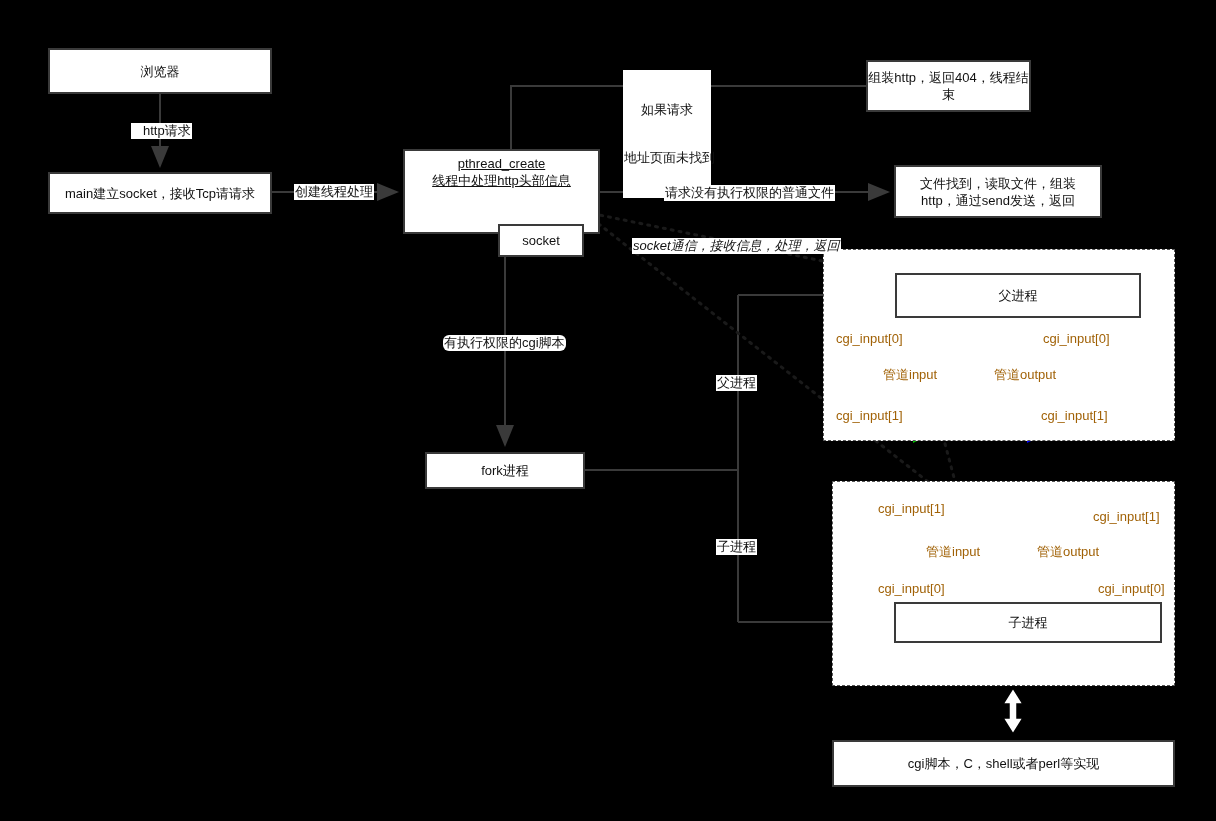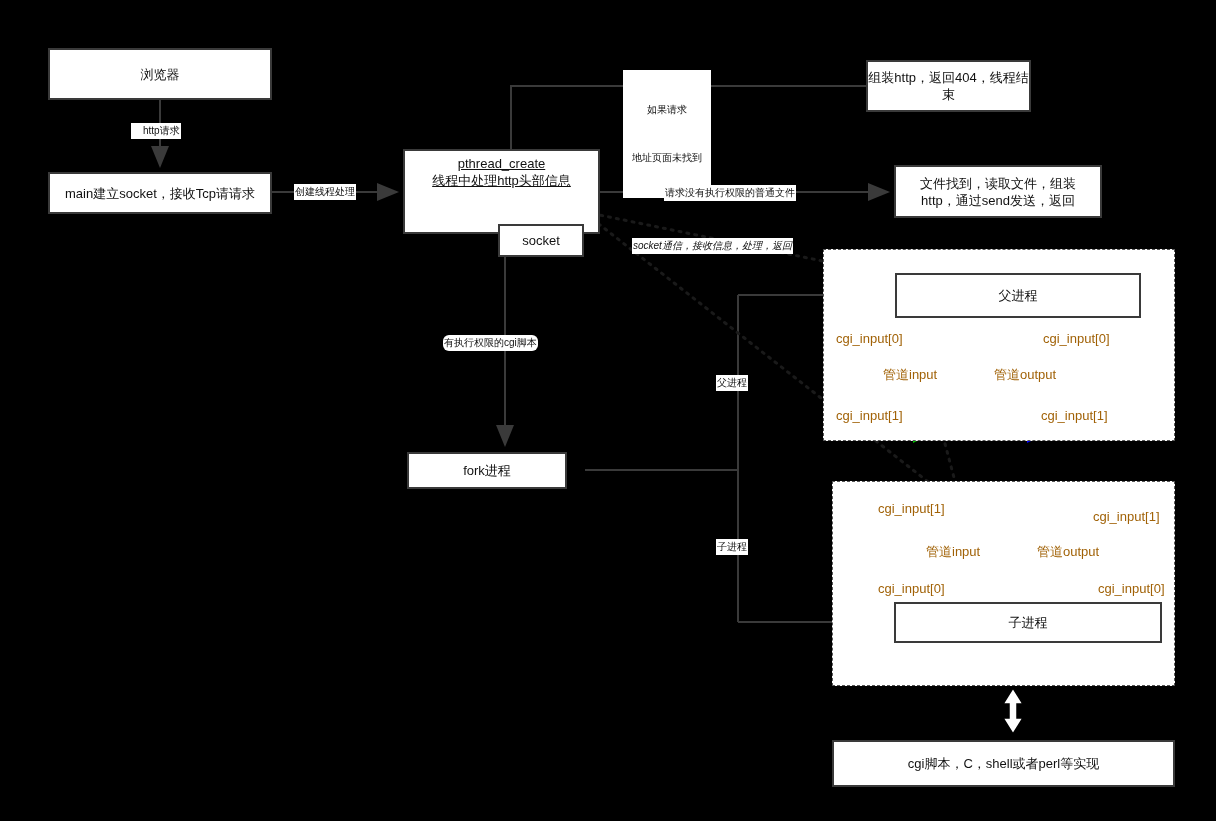--- a/index.html
+++ b/index.html
@@ -5,21 +5,21 @@
   html,body{margin:0;padding:0;background:#000;}
   #stage{position:relative;width:1216px;height:821px;background:#000;overflow:hidden;
     font-family:"Liberation Sans","DejaVu Sans",sans-serif;}
   svg{position:absolute;left:0;top:0;width:1216px;height:821px;}
 
   .node{position:absolute;background:#fff;border:2px solid #3a3a3a;box-sizing:border-box;
     display:flex;align-items:center;justify-content:center;text-align:center;
     color:#111;font-size:13px;line-height:17px;}
   .node.inner{border:2px solid #3a3a3a;margin-top:28px;}
   .container{position:absolute;background:#fff;border:1px dashed #555;box-sizing:border-box;}
-  .edge-label{position:absolute;background:#fff;color:#111;font-size:10px;line-height:16px;
+  .edge-label{position:absolute;background:#fff;color:#111;font-size:13px;line-height:16px;
     text-align:center;white-space:pre;padding:0 1px;}
   .pipe-label{position:absolute;color:#a16207;font-size:13px;line-height:16px;white-space:pre;}
   .pipe-label.bg{background:#fff;}
 </style>
 </head>
 <body>
 
 <div id="stage">
 
   <svg viewBox="0 0 1216 821">
@@ -86,21 +86,21 @@
         <path d="M988,580 L966,602"></path>
     </g>
     <g stroke="#ff0000" stroke-width="4" stroke-linecap="round">
       <path d="M1057,498 L1079,520"></path>
         <path d="M1079,498 L1057,520"></path>
     </g>
 
     <path d="M1013,688 L1023,704 L1017,704 L1017,718 L1023,718 L1013,734 L1003,718 L1009,718 L1009,704 L1003,704 Z" fill="#ffffff" stroke="#000000" stroke-width="1.5"></path>
   </svg>
 
-  <div class="node" style="left:48px;top:48px;width:224px;height:52px;">
+  <div class="node" style="left:48px;top:48px;width:224px;height:46px;">
     <span>浏览器</span>
   </div>
 
   <div class="node" style="left:48px;top:172px;width:224px;height:42px;">
     <span>main建立socket，接收Tcp请请求</span>
   </div>
 
   <div class="node" style="left:403px;top:149px;width:197px;height:85px;flex-direction:column;justify-content:flex-start;padding-top:4px;text-decoration:underline;">
     <span>pthread_create</span>
     <span>线程中处理http头部信息</span>
@@ -111,21 +111,21 @@
 
   <div class="node" style="left:866px;top:60px;width:165px;height:52px;">
     <span>组装http，返回404，线程结束</span>
   </div>
 
   <div class="node" style="left:894px;top:165px;width:208px;height:53px;flex-direction:column;">
     <span>文件找到，读取文件，组装</span>
     <span>http，通过send发送，返回</span>
   </div>
 
-  <div class="node" style="left:407px;top:452px;width:160px;height:37px;">
+  <div class="node" style="left:425px;top:452px;width:160px;height:37px;">
     <span>fork进程</span>
   </div>
 
   <div class="container" style="left:823px;top:249px;width:352px;height:192px;"></div>
   <div class="node" style="left:895px;top:273px;width:246px;height:45px;">
     <span>父进程</span>
   </div>
 
   <div class="container" style="left:832px;top:481px;width:343px;height:205px;"></div>
   <div class="node" style="left:894px;top:602px;width:268px;height:41px;">

